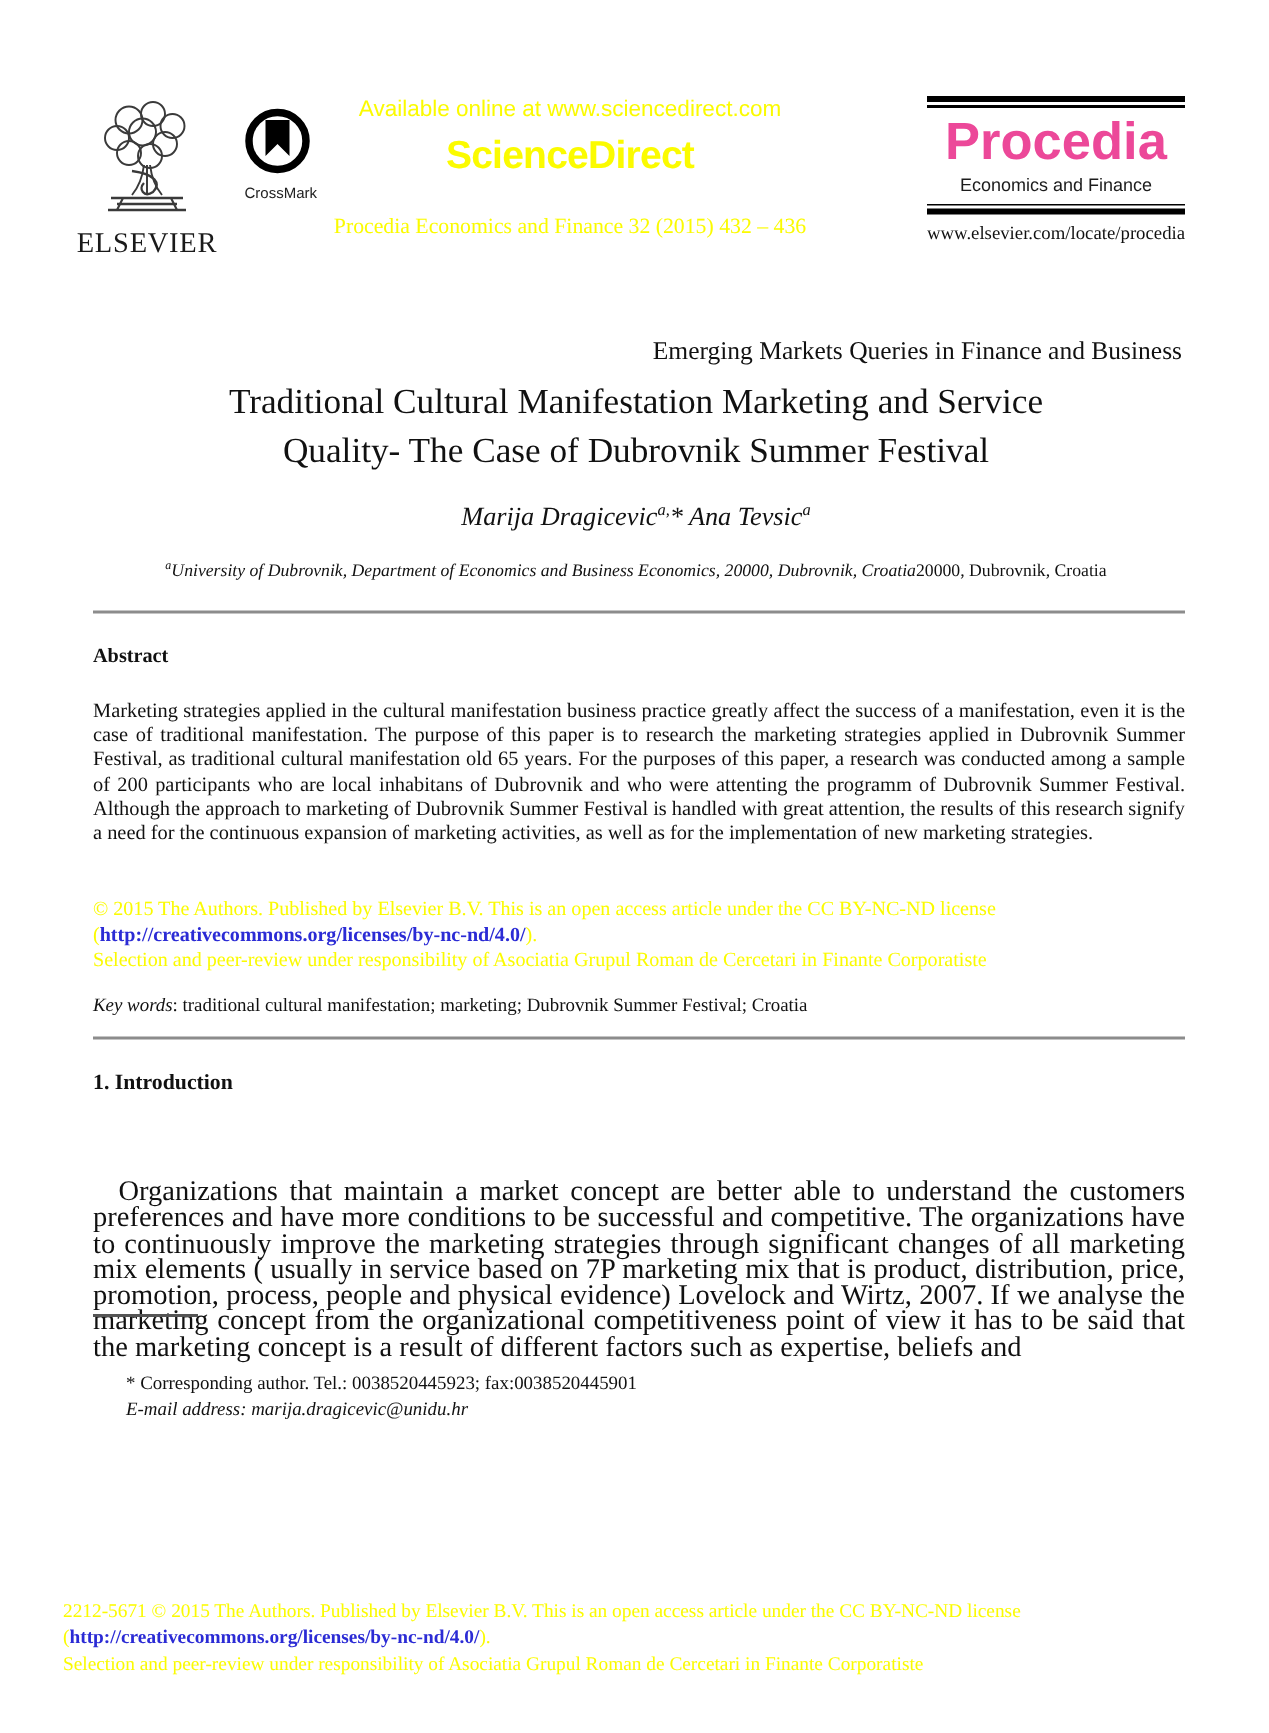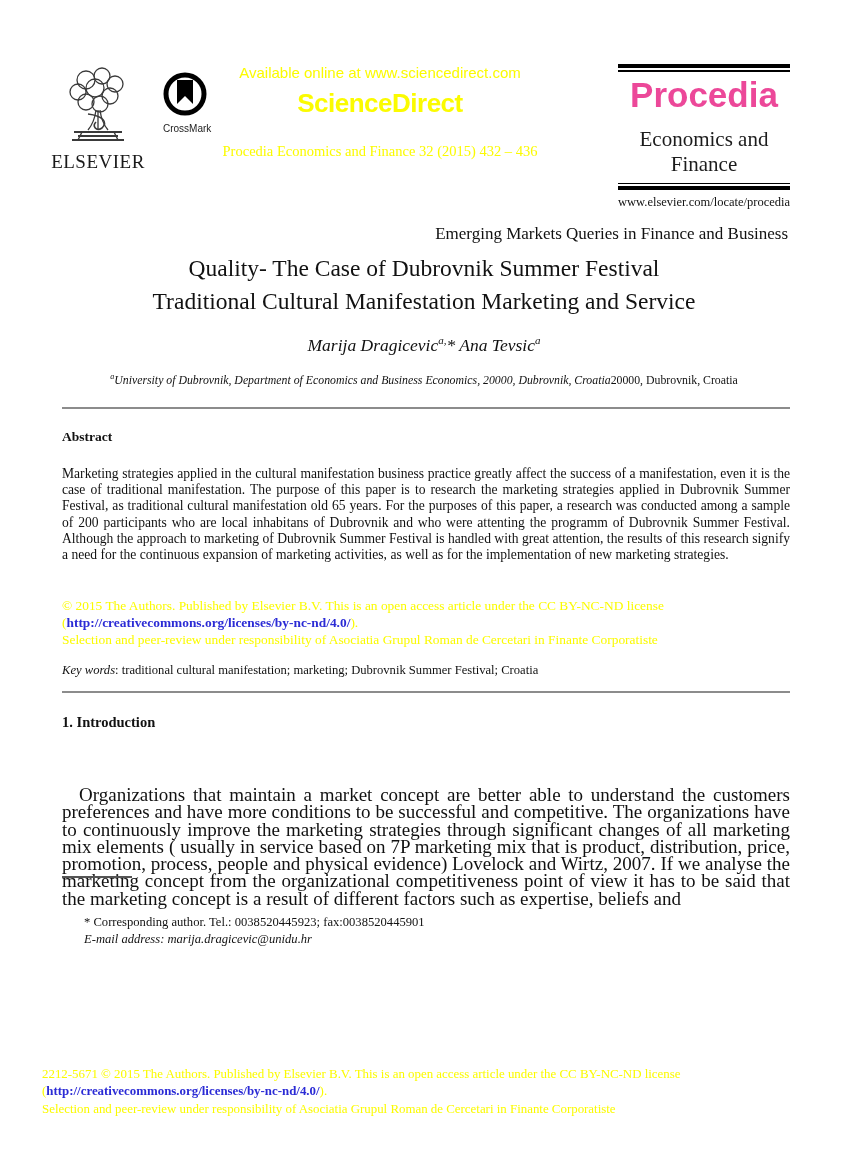--- a/index.html
+++ b/index.html
@@ -21,21 +21,21 @@
   .center-head{position:absolute;left:188px;top:64px;width:384px;text-align:center;}
   .avail{font-family:"Liberation Sans","DejaVu Sans",sans-serif;font-size:15px;color:var(--accent-yellow);}
   .sd{font-family:"Liberation Sans","DejaVu Sans",sans-serif;font-weight:bold;font-size:26px;letter-spacing:-.5px;color:var(--accent-yellow);margin-top:7px;}
   .cite{font-size:14.5px;color:var(--accent-yellow);margin-top:24px;}
   .procedia{position:absolute;left:618px;top:64px;width:172px;text-align:center;}
   .p-rule-thick{height:4px;background:#000;}
   .p-rule-thin{height:1.5px;background:#000;margin-top:2px;}
   .p-rule-thin-b{height:1.5px;background:#000;}
   .p-rule-thick-b{height:4px;background:#000;margin-top:2px;}
   .p-title{font-family:"Liberation Sans","DejaVu Sans",sans-serif;font-weight:700;font-size:35px;line-height:40px;margin-top:3px;color:#ec4899;}
-  .p-sub{font-family:Liberation Serif, serif;font-size:21px;color:#1c1c1c;margin:12px 0 6px 0;}
+  .p-sub{font-family:Liberation Sans, sans-serif;font-size:12px;color:#1c1c1c;margin:1px 0 6px 0;}
   .p-url{font-weight:normal;font-size:12.5px;margin-top:5px;color:#111;}
   
   .conference{position:absolute;left:60px;top:212px;width:728px;text-align:right;font-size:17px;margin-top:12px;}
   .title{position:absolute;left:40px;top:252px;width:768px;text-align:center;font-size:23.5px;line-height:33px;}
   .authors{position:absolute;left:60px;top:334px;width:728px;text-align:center;font-size:17.5px;font-style:italic;}
   .authors sup{font-size:11px;}
   .affil{position:absolute;left:60px;top:372px;width:728px;text-align:center;font-size:11.8px;}
   .affil sup{font-size:8px;font-style:italic;}
   .affil em{font-style:italic;}
   .hrule{position:absolute;left:62px;width:728px;height:2px;background:var(--rule-gray);}
@@ -105,22 +105,22 @@
     <div class="p-title">Procedia</div>
     <div class="p-sub">Economics and Finance</div>
     <div class="p-rule-thin-b"></div>
     <div class="p-rule-thick-b"></div>
     <div class="p-url">www.elsevier.com/locate/procedia</div>
   </div>
 
   <div class="conference">Emerging Markets Queries in Finance and Business</div>
 
   <div class="title">
+    <div>Traditional Cultural Manifestation Marketing and Service</div>
     <div>Quality- The Case of Dubrovnik Summer Festival</div>
-    <div>Traditional Cultural Manifestation Marketing and Service</div>
   </div>
 
   <div class="authors"><span>Marija Dragicevic</span><sup>a,</sup><span>*</span><span> Ana Tevsic</span><sup>a</sup></div>
 
   <div class="affil"><sup>a</sup><em>University of Dubrovnik, Department of Economics and Business Economics, 20000, Dubrovnik, Croatia</em><span>20000, Dubrovnik, Croatia</span></div>
 
   <div class="hrule rule-1"></div>
 
   <div class="abs-head">Abstract</div>
   <div class="abs-body">Marketing strategies  applied in the cultural manifestation business practice greatly affect the success of a manifestation, even it is the case of traditional manifestation. The purpose of this paper is to research the marketing strategies applied  in Dubrovnik Summer Festival, as traditional cultural manifestation old  65 years. For the purposes of this paper, a research was conducted among a sample of 200  participants who are local inhabitans  of  Dubrovnik and who were attenting the programm of Dubrovnik Summer Festival. Although the approach to marketing of Dubrovnik Summer Festival is handled with great attention, the results of this research signify a need for the continuous expansion of marketing activities, as well as for the implementation of new marketing strategies.</div>

